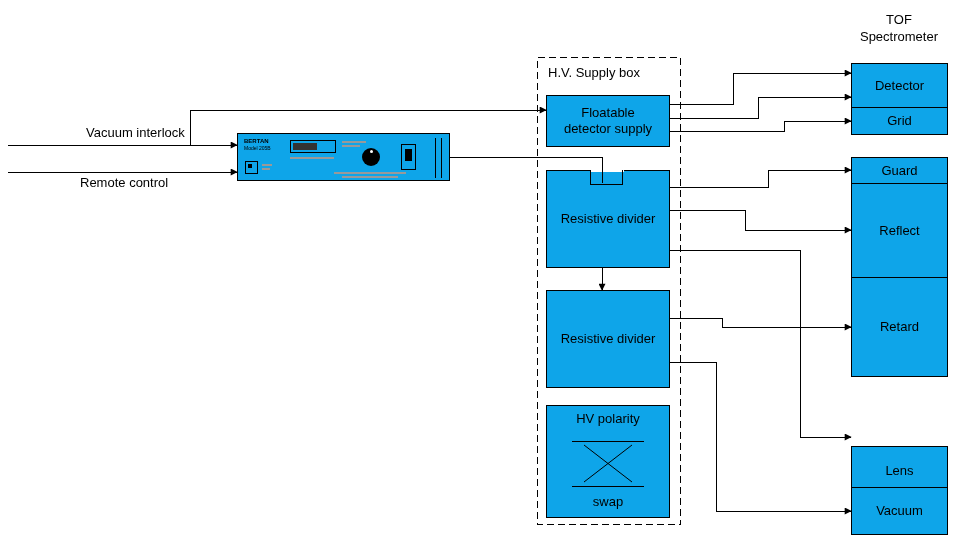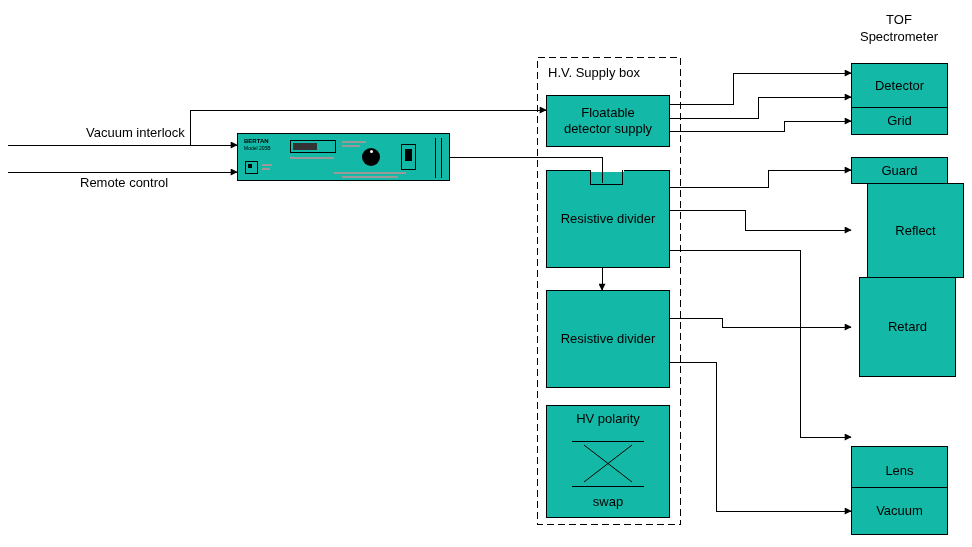--- a/index.html
+++ b/index.html
@@ -2,38 +2,38 @@
 <html><head>
 <meta charset="utf-8">
 <style>
   html,body{margin:0;padding:0;background:#fff;}
   .stage{
     position:relative;width:972px;height:547px;background:#fff;
     font-family:"Liberation Sans","DejaVu Sans",sans-serif;
     font-size:13px;color:#000;overflow:hidden;
   }
   .box{
-    position:absolute;border:1px solid #000;background:#14b8a6;
+    position:absolute;border:1px solid #000;background:#0ea5e9;
     display:flex;align-items:center;justify-content:center;
     text-align:center;box-sizing:border-box;z-index:1;line-height:16px;
   }
   .lbl{position:absolute;z-index:1;white-space:nowrap;}
   .ctr{text-align:center;white-space:normal;}
   
   .b-float   {left:546px;top:95px; width:124px;height:52px;}
   .b-div1    {left:546px;top:170px;width:124px;height:98px;}
   .b-div2    {left:546px;top:290px;width:124px;height:98px;}
   .b-pol     {left:546px;top:405px;width:124px;height:113px;}
   .notch-cover{position:absolute;left:43px;top:-1px;width:34px;height:2px;background:#fff;}
   
   .b-detector{left:851px;top:63px; width:97px;height:45px;}
   .b-grid    {left:851px;top:107px;width:97px;height:28px;}
   .b-guard   {left:851px;top:157px;width:97px;height:27px;}
-  .b-reflect {left:851px;top:183px;width:97px;height:95px;margin-left:16px;}
-  .b-retard  {left:851px;top:277px;width:97px;height:100px;margin-left:8px;}
+  .b-reflect {left:851px;top:183px;width:97px;height:95px;}
+  .b-retard  {left:851px;top:277px;width:97px;height:100px;}
   .b-lens    {left:851px;top:413px;width:97px;height:49px;margin-top:33px;}
   .b-sample  {left:851px;top:487px;width:97px;height:48px;}
   
   .l-vacuum  {left:86px;top:125px;}
   .l-remote  {left:80px;top:175px;}
   .l-bertan  {left:237px;top:112px;width:213px;text-align:center;}
   .l-hvbox   {left:548px;top:65px;}
   .l-tof     {left:839px;top:11px;width:120px;text-align:center;line-height:17px;}
   .l-hvpol   {left:546px;top:411px;width:124px;text-align:center;}
   .l-swap    {left:546px;top:494px;width:124px;text-align:center;}

